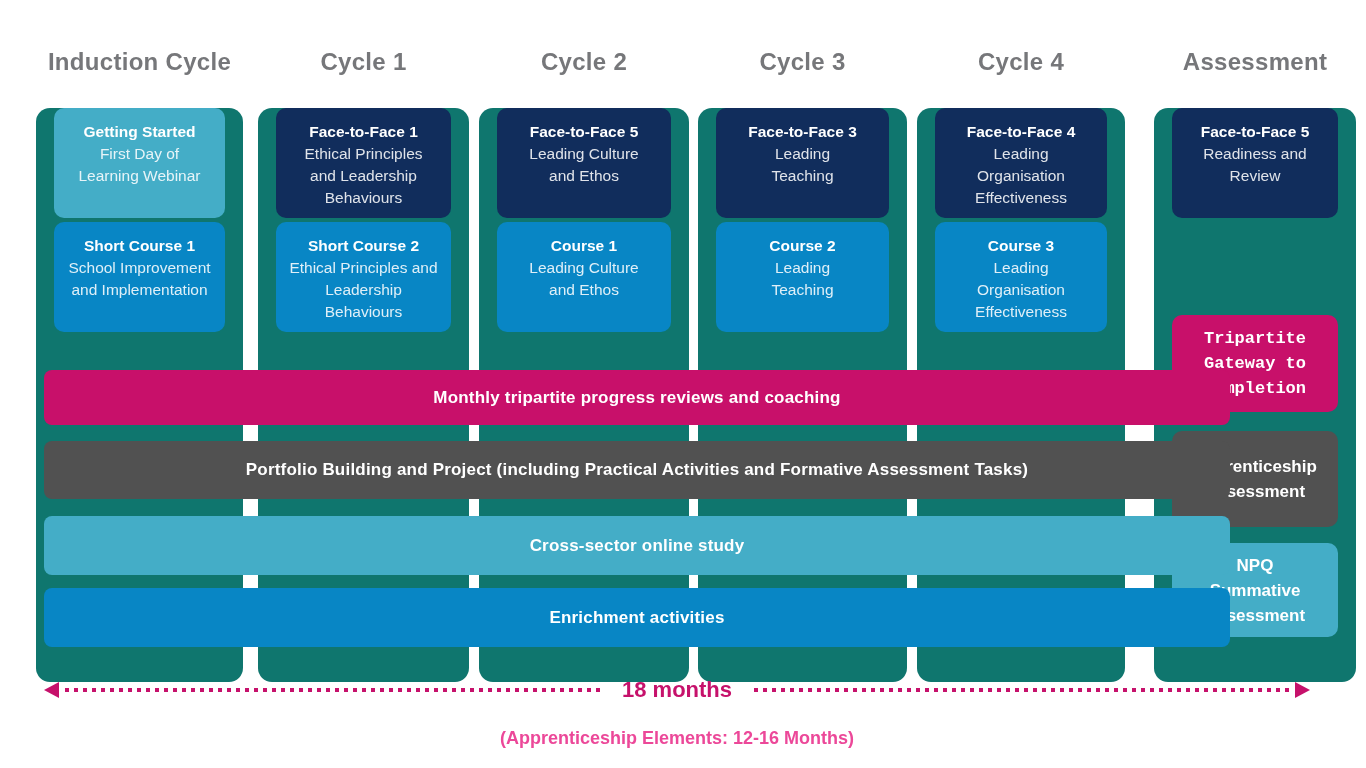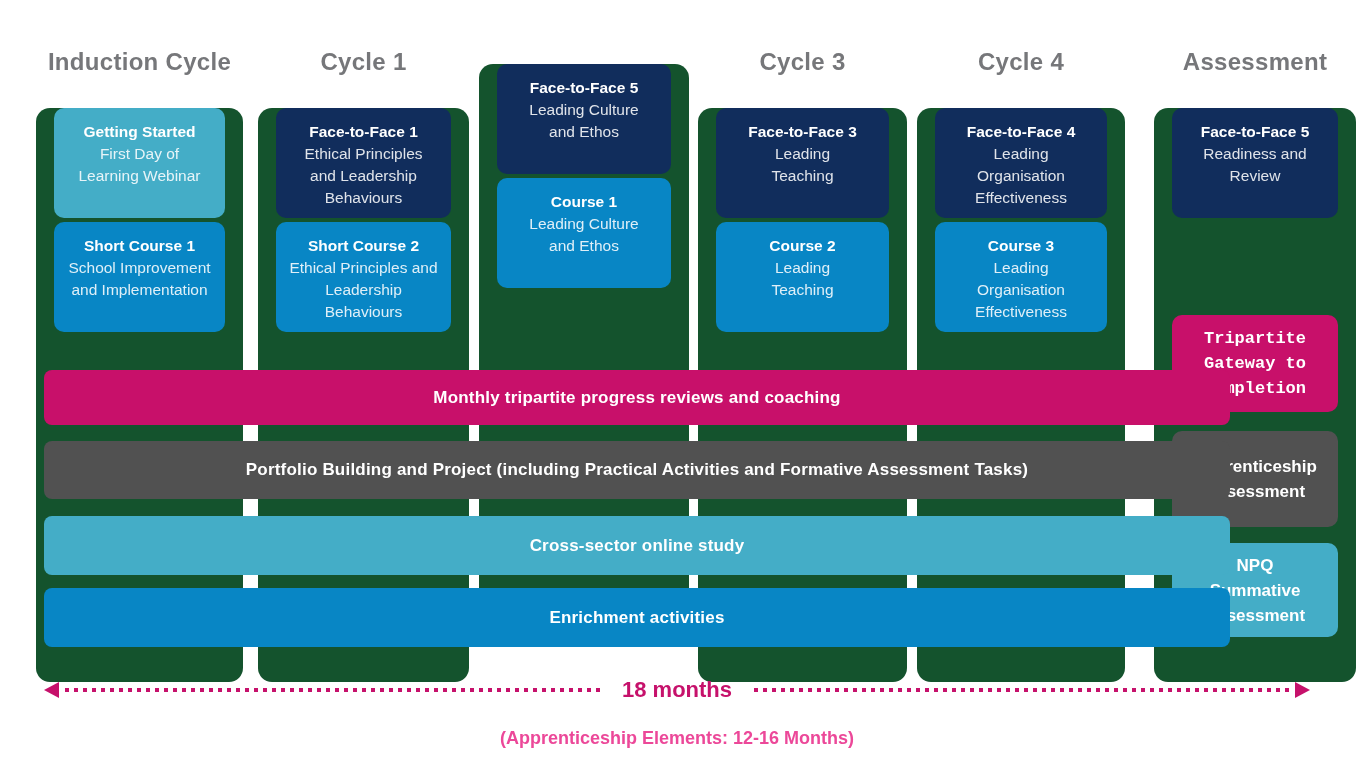--- a/index.html
+++ b/index.html
@@ -12,21 +12,21 @@
   }
   
   .column{position:absolute;top:40px;padding-left:12px;}
   .col-header{
     margin:0;height:44px;
     display:flex;align-items:center;justify-content:center;
     font-size:24px;font-weight:bold;letter-spacing:.3px;
     color:#76777A;
   }
   .col-body{
-    background:#14532d;
+    background:#0f766e;
     border-radius:14px;
     height:574px;
     padding:0 18px;
     box-sizing:border-box;
   }
   
   .card{
     border-radius:10px;
     box-sizing:border-box;
     text-align:center;
@@ -113,20 +113,21 @@
       <div class="card row2 blue">
         <div class="card-title">Short Course 2</div>
         <div class="card-body">Ethical Principles and
 Leadership
 Behaviours</div>
       </div>
     </div>
   </section>
 
   <section class="column" style="left:467px;width:210px;">
+    <h2 class="col-header">Cycle 2</h2>
     <div class="col-body">
       <div class="card row1 navy">
         <div class="card-title">Face-to-Face 5</div>
         <div class="card-body">Leading Culture
 and Ethos</div>
       </div>
       <div class="card row2 blue">
         <div class="card-title">Course 1</div>
         <div class="card-body">Leading Culture
 and Ethos</div>

